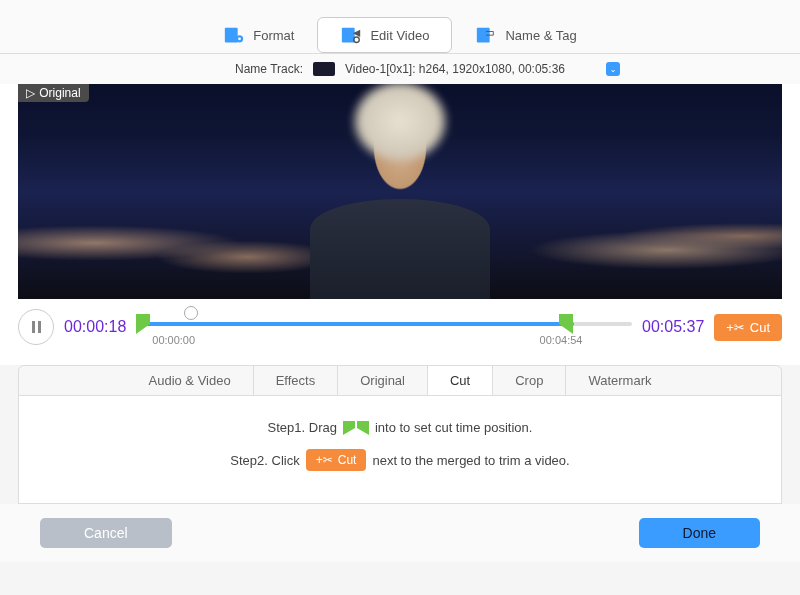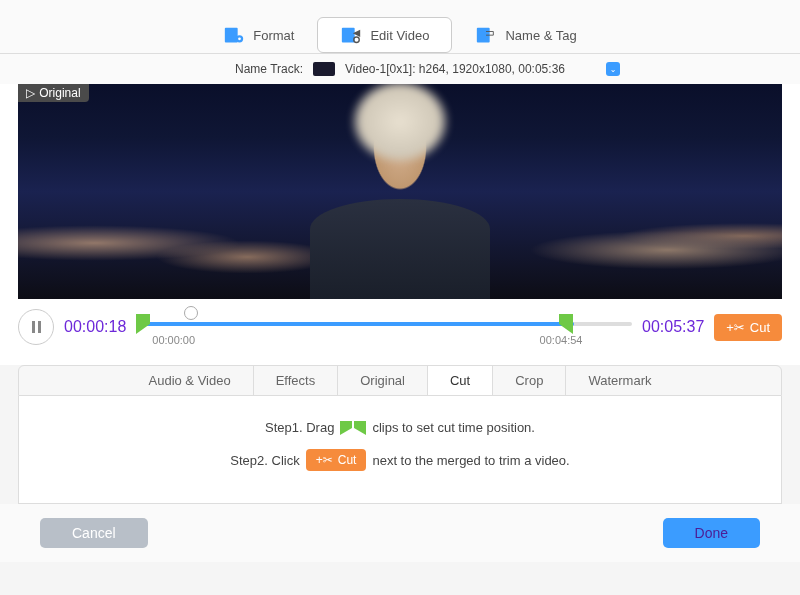--- a/index.html
+++ b/index.html
@@ -43,23 +43,23 @@
 .edit-tabs{display:flex;justify-content:center;border:1px solid #ddd;border-radius:6px 6px 0 0;margin:0 18px;background:#f7f7f7}
 .edit-tab{padding:7px 22px;font-size:13px;color:#666;cursor:pointer;border-right:1px solid #ddd}
 .edit-tab:last-child{border-right:none}
 .edit-tab.active{background:#fff;color:#333}
 .edit-body{margin:0 18px;border:1px solid #ddd;border-top:none;background:#fff;padding:24px 6px 18px;text-align:center}
 .step-line{display:flex;justify-content:center;align-items:center;gap:6px;margin-bottom:14px;font-size:13px;color:#444}
 .knob-icon{display:inline-flex;gap:2px}
 .knob-icon svg{width:12px;height:14px}
 .note{color:#3b9cff;font-size:12px;margin-top:8px}
 .footer{display:flex;justify-content:space-between;padding:14px 40px;background:#fafafa}
-.footer-btn{padding:7px 32px;border:none;border-radius:5px;font-size:14px;cursor:pointer}
+.footer-btn{padding:7px 44px;border:none;border-radius:5px;font-size:14px;cursor:pointer}
 .cancel-btn{background:#b8bfc8;color:#fff}
-.done-btn{background:#3b9cff;color:#4c1d95}
+.done-btn{background:#3b9cff;color:#0f172a}
 </style>
 </head>
 <body>
 
 <div class="top-tabs">
   <div class="top-tab">
     <span class="top-tab-icon">
       <svg viewBox="0 0 24 20" fill="currentColor">
           <rect x="2" y="2" width="14" height="16" rx="1" fill="#3b9cff"></rect>
           <circle cx="18" cy="14" r="4" fill="#3b9cff"></circle>
@@ -160,21 +160,21 @@
   <div class="step-line">
     <span>Step1. Drag</span>
     <span class="knob-icon">
       <svg viewBox="0 0 12 14">
           <path d="M0 0 L12 0 L12 7 L0 14 Z" fill="#6ec946"></path>
         </svg>
       <svg viewBox="0 0 12 14">
           <path d="M0 0 L12 0 L12 14 L0 7 Z" fill="#6ec946"></path>
         </svg>
     </span>
-    <span>clips to set cut time position.</span>
+    <span>into to set cut time position.</span>
   </div>
   <div class="step-line">
     <span>Step2. Click</span>
     <button class="cut-btn small">
       <span>+✂</span>
       <span>Cut</span>
     </button>
     <span>next to the merged to trim a video.</span>
   </div>
 </div>

